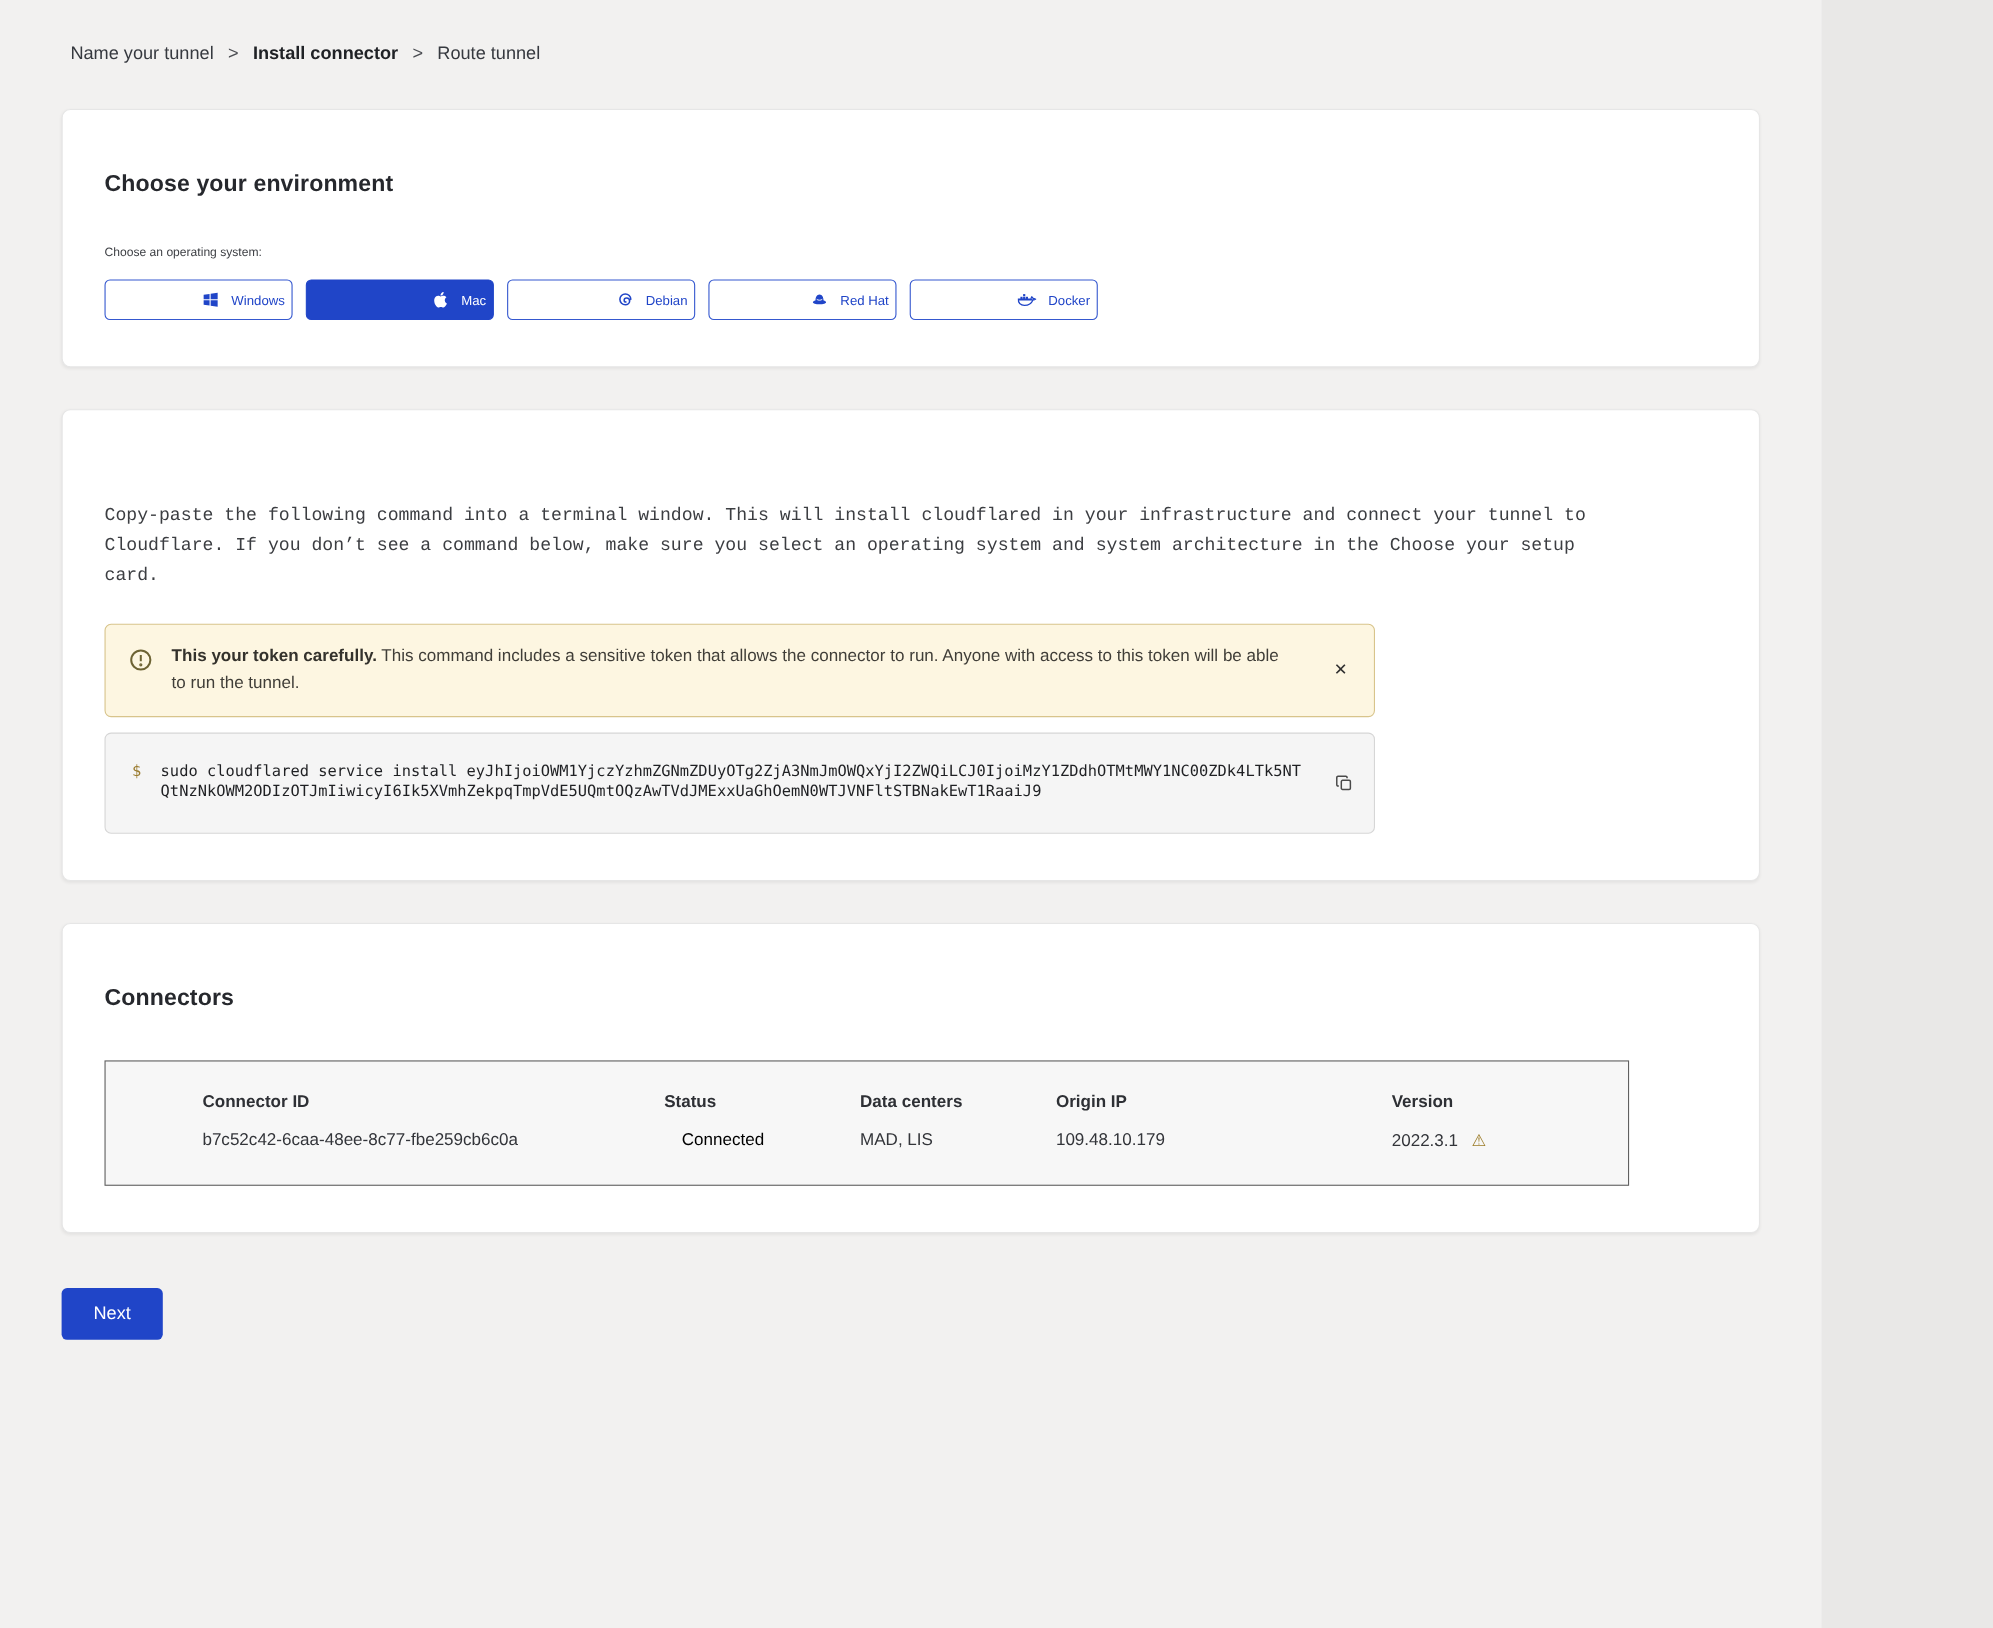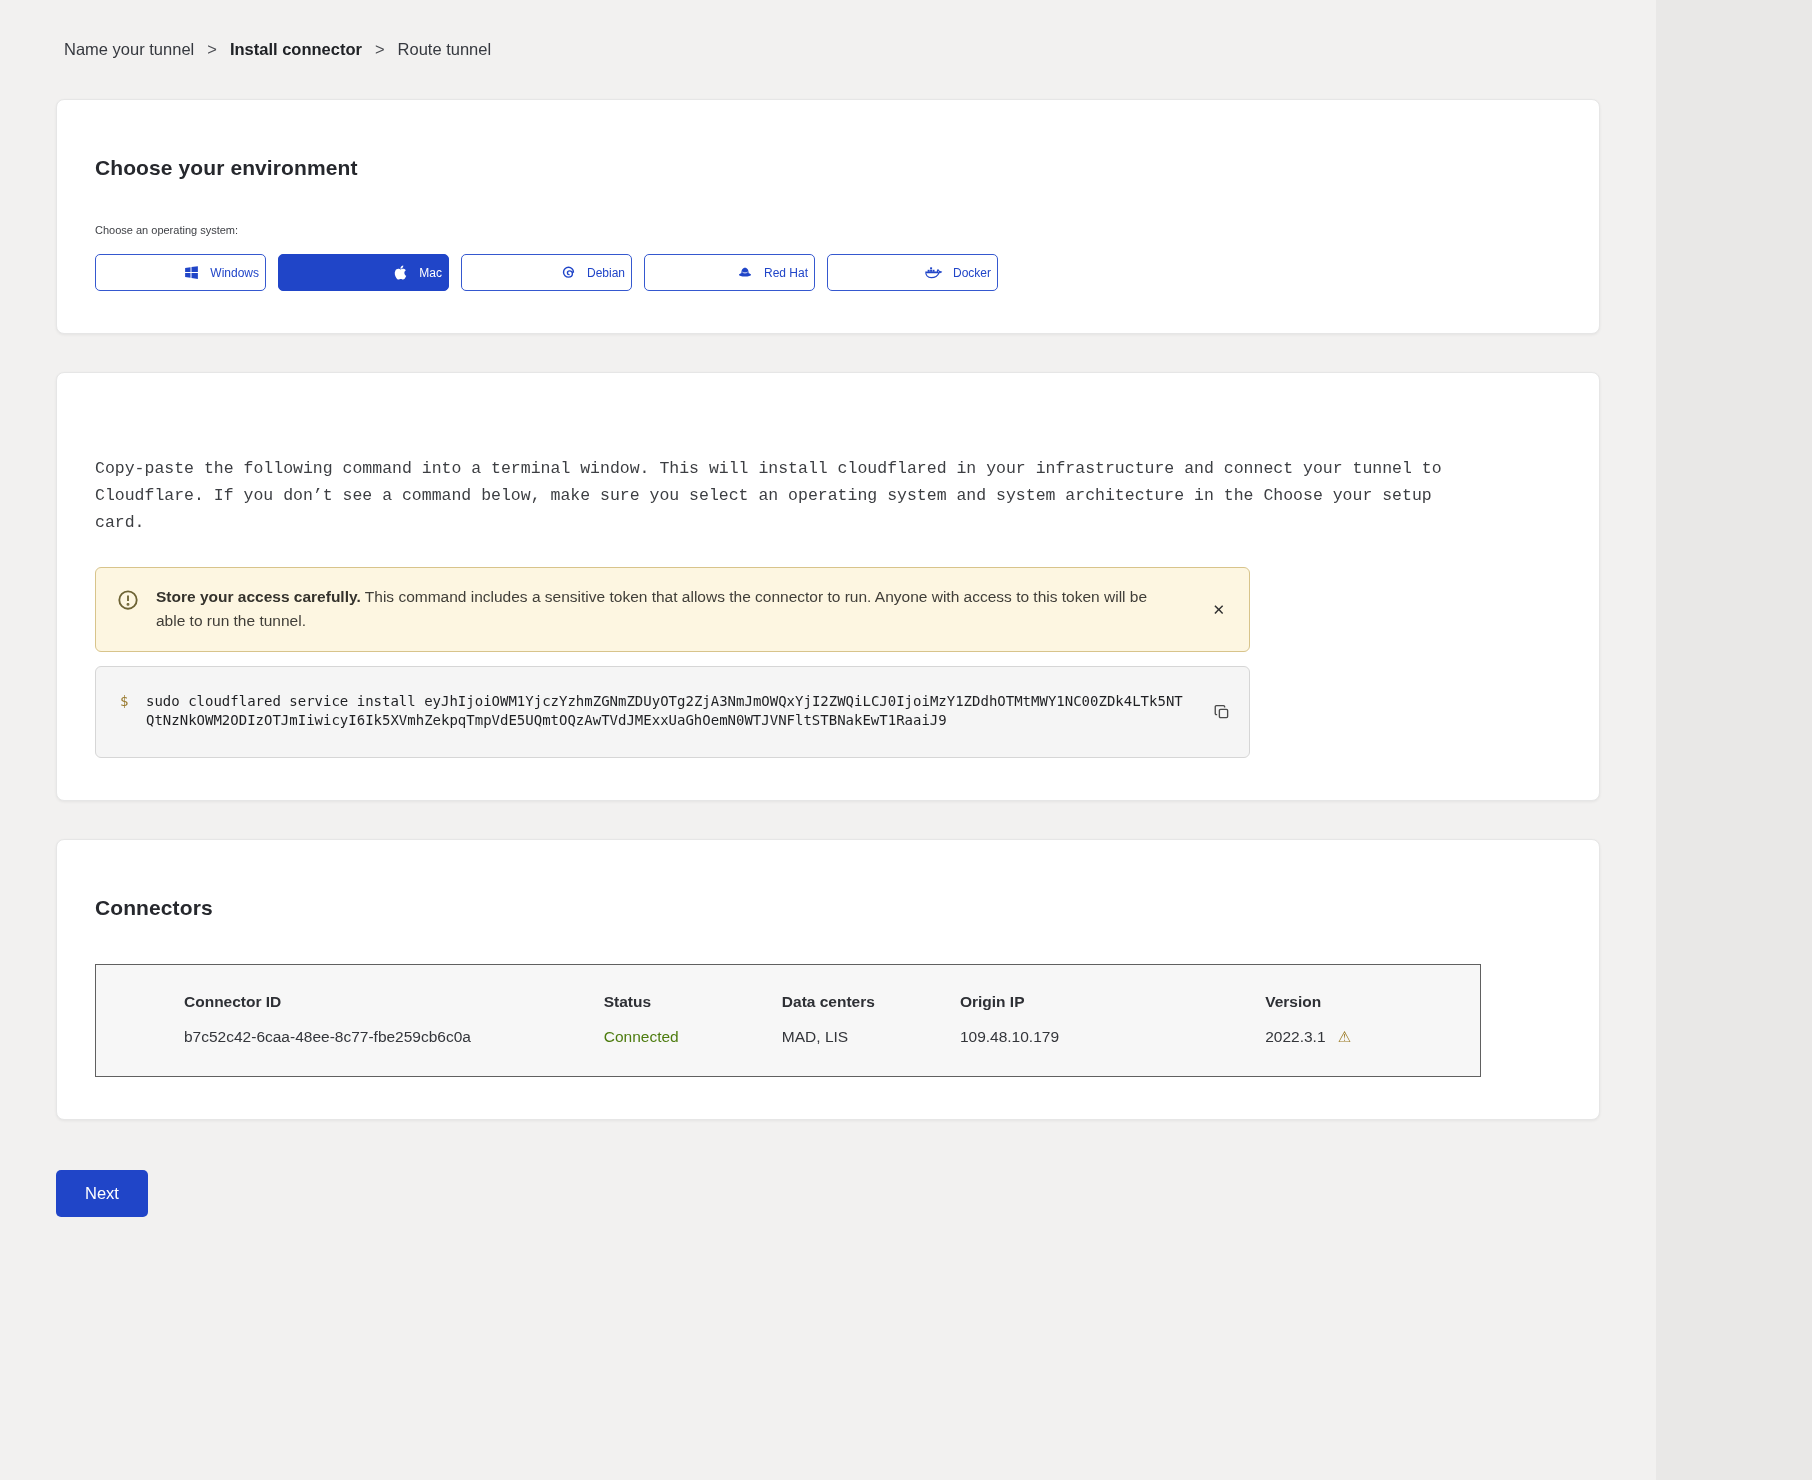--- a/index.html
+++ b/index.html
@@ -62,21 +62,21 @@
   
   .connectors-table{
     margin-top:44px;border:1px solid #606060;background:#f7f7f7;
     max-width:1386px;box-sizing:border-box;
     padding:28px 24px 30px 88px;
     display:grid;grid-template-columns:33% 14% 14% 24% 15%;row-gap:17px;
     font-size:15.5px;
   }
   .th{font-weight:bold;color:#2e3035;}
   .td{color:#33353a;}
-  .td.status{color:#4d7c0f;}
+  .td.status{color:#000000;margin-left:16px;}
   .version-warning{color:#9c7c28;margin-left:8px;font-size:15px;}
   
   .next-button{
     margin:12px 56px 60px;background:#2045c8;color:#fff;border:none;border-radius:5px;
     padding:14px 29px;font-size:16.5px;font-family:inherit;cursor:pointer;
   }
 </style>
 </head>
 <body>
 
@@ -156,21 +156,21 @@
 
     <div class="warning-banner">
       <span class="warning-icon">
         <svg viewBox="0 0 24 24" width="22" height="22" fill="none" stroke="currentColor" stroke-width="2">
             <circle cx="12" cy="12" r="9.5"></circle>
             <line x1="12" y1="7" x2="12" y2="13.2"></line>
             <circle cx="12" cy="16.8" r="0.6" fill="currentColor"></circle>
           </svg>
       </span>
       <span class="warning-text">
-        <b>Store your access carefully.</b>
+        <b>This your token carefully.</b>
         <span>This command includes a sensitive token that allows the connector to run. Anyone with access to this token will be able to run the tunnel.</span>
       </span>
       <button class="warning-close">✕</button>
     </div>
 
     <div class="code-block">
       <div class="code-row">
         <span class="code-gutter">$</span>
         <span class="code-text">
           <span>sudo cloudflared service install</span>

